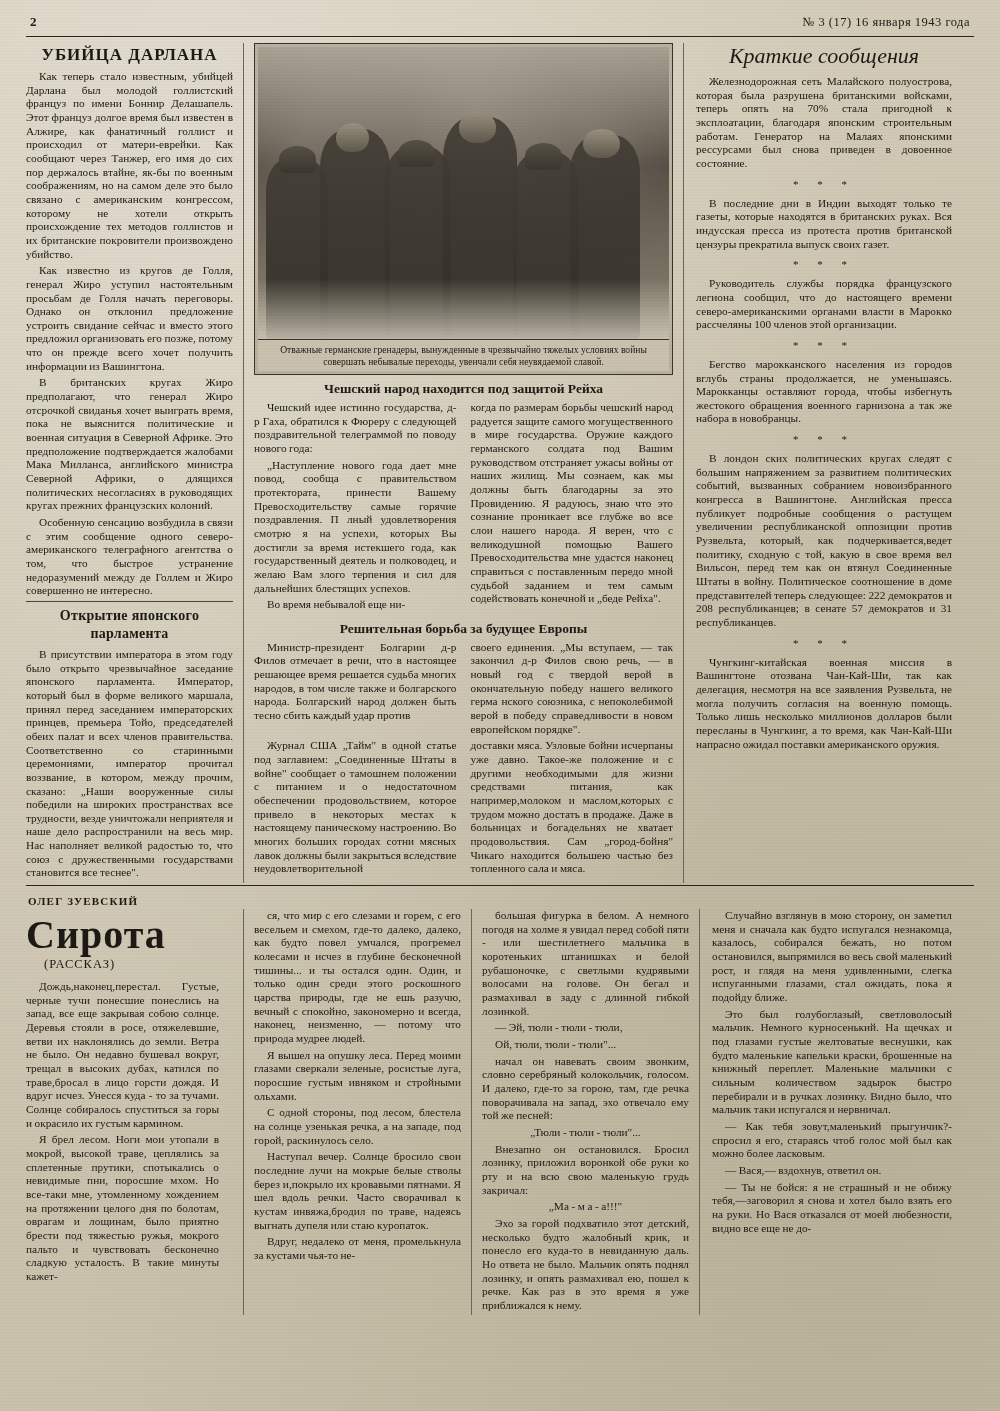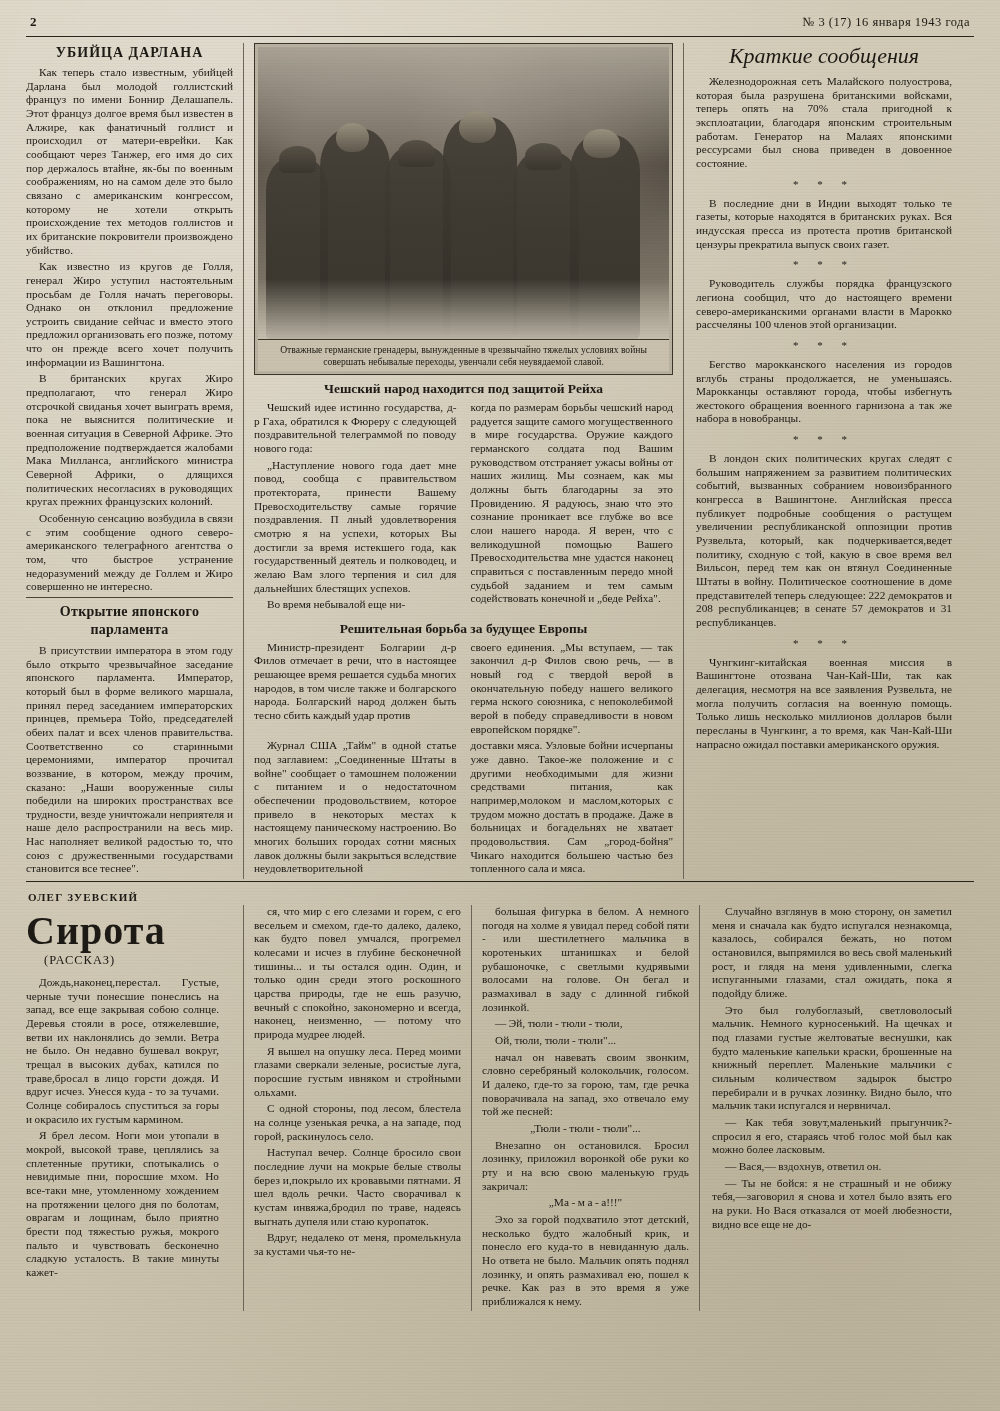--- a/index.html
+++ b/index.html
@@ -45,21 +45,21 @@
   .rule.thin{border-top:1px solid #4b4438;}
 
   
   .top-area{display:flex;gap:0;}
   .col{box-sizing:border-box;}
   .c1{width:218px;padding-right:10px;border-right:1px solid #6d6557;}
   .c2{width:440px;padding:0 10px;border-right:1px solid #6d6557;font-family:Liberation Serif, serif;}
   .c3{width:268px;padding-left:12px;}
 
   h2.hdr{
-    font-size:14px;font-weight:bold;text-align:center;
+    font-size:17px;font-weight:bold;text-align:center;
     letter-spacing:1px;margin:2px 0 5px 0;text-transform:uppercase;
   }
   h2.hdr-mixed{
     font-size:14px;font-weight:bold;text-align:center;
     margin:4px 0 6px 0;letter-spacing:.3px;
   }
   h2.script{
     font-size:22px;font-weight:normal;font-style:italic;
     text-align:center;margin:0 0 6px 0;
     font-family:"Liberation Serif", serif;

